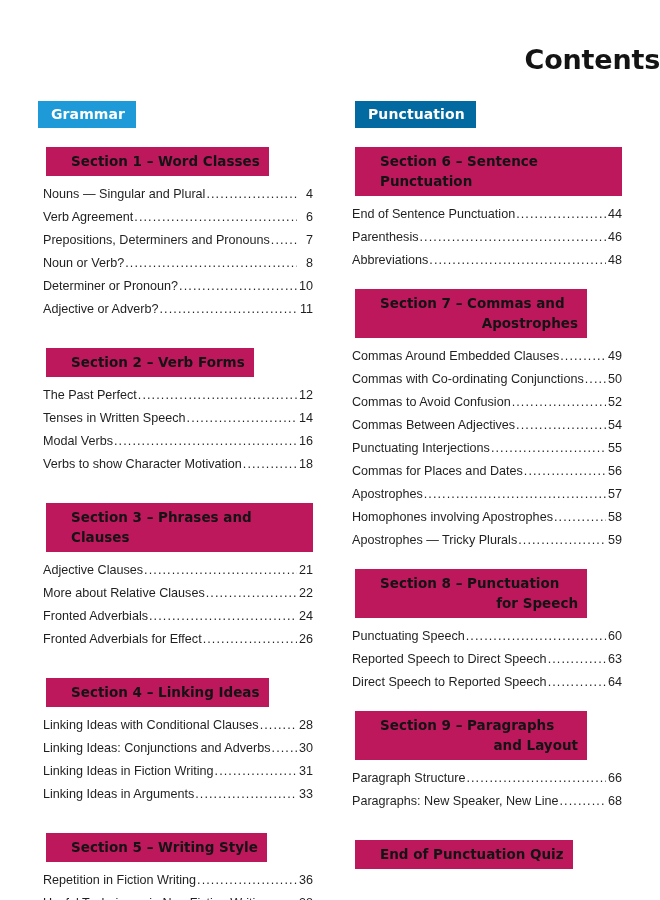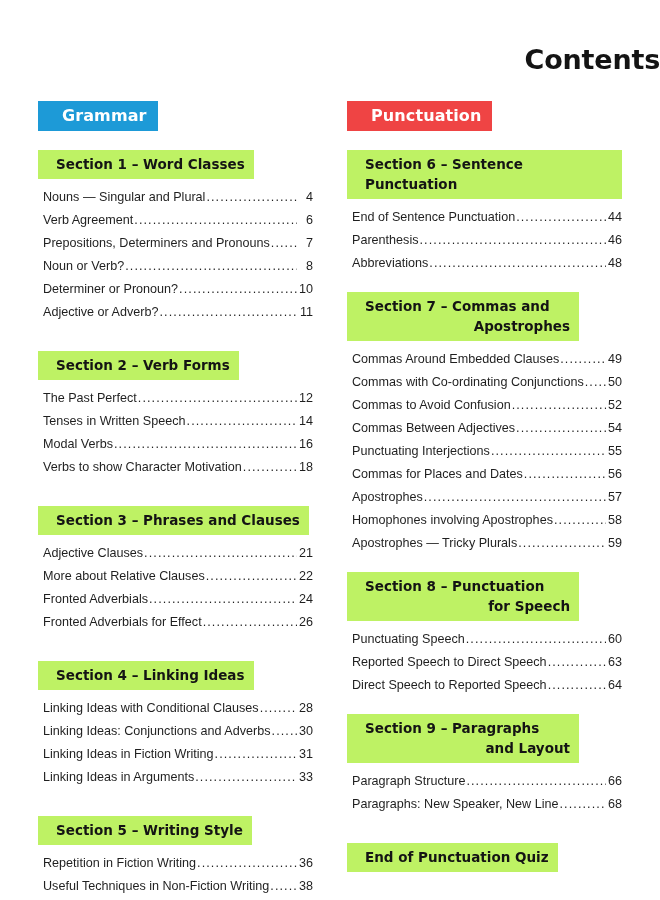--- a/index.html
+++ b/index.html
@@ -47,39 +47,39 @@
     width: 275px;
     flex: 0 0 275px;
   }
 
   
   .banner {
     display: inline-block;
     color: #ffffff;
     font-family: "DejaVu Sans", sans-serif;
     font-weight: bold;
-    font-size: 16px;
+    font-size: 14px;
     letter-spacing: 0.1px;
-    padding: 5px 11px 6px 24px;
+    padding: 5px 11px 6px 13px;
     margin-bottom: 19px;
   }
   .banner-grammar { background: #1d9ad7; }
-  .banner-punctuation { background: #ef4444; }
+  .banner-punctuation { background: #0369a1; margin-left: 8px; }
 
   
   .section-head {
     display: inline-block;
-    background: #bef264;
+    background: #be185d;
     font-family: "DejaVu Sans", sans-serif;
     font-weight: bold;
     font-size: 13.5px;
     line-height: 20px;
     color: #141414;
-    padding: 4px 9px 5px 18px;
-    margin: 0 0 7px 0;
+    padding: 4px 9px 5px 25px;
+    margin: 0 0 7px 8px;
     box-sizing: border-box;
   }
   .section-head.two-line {
     display: block;
     width: 232px;
   }
   .section-head .line-2 {
     display: block;
     text-align: right;
   }

